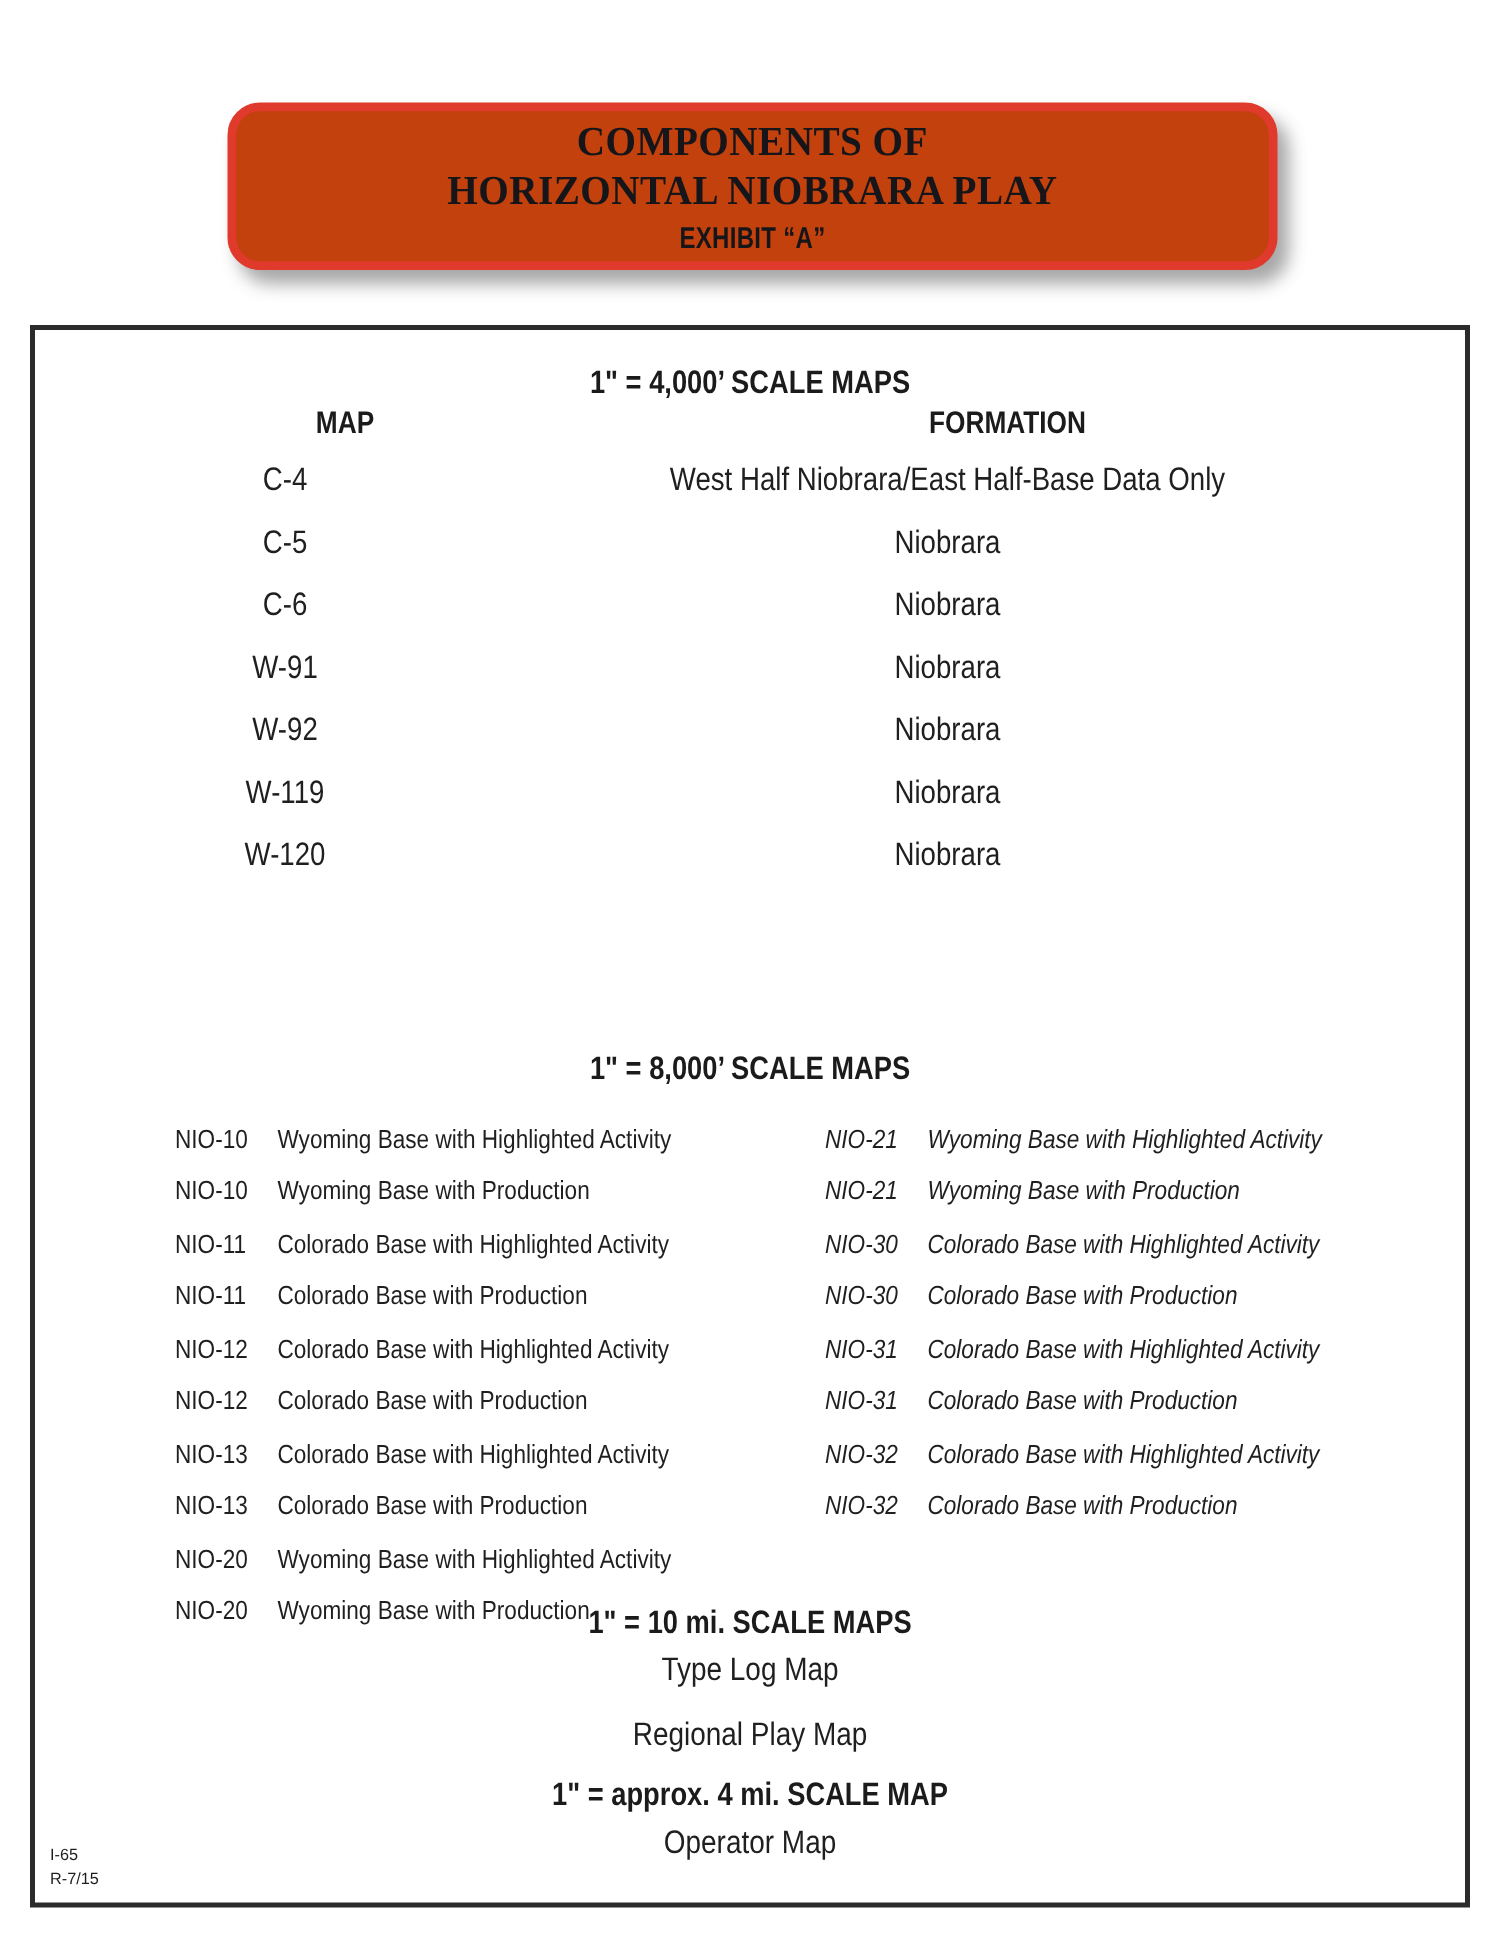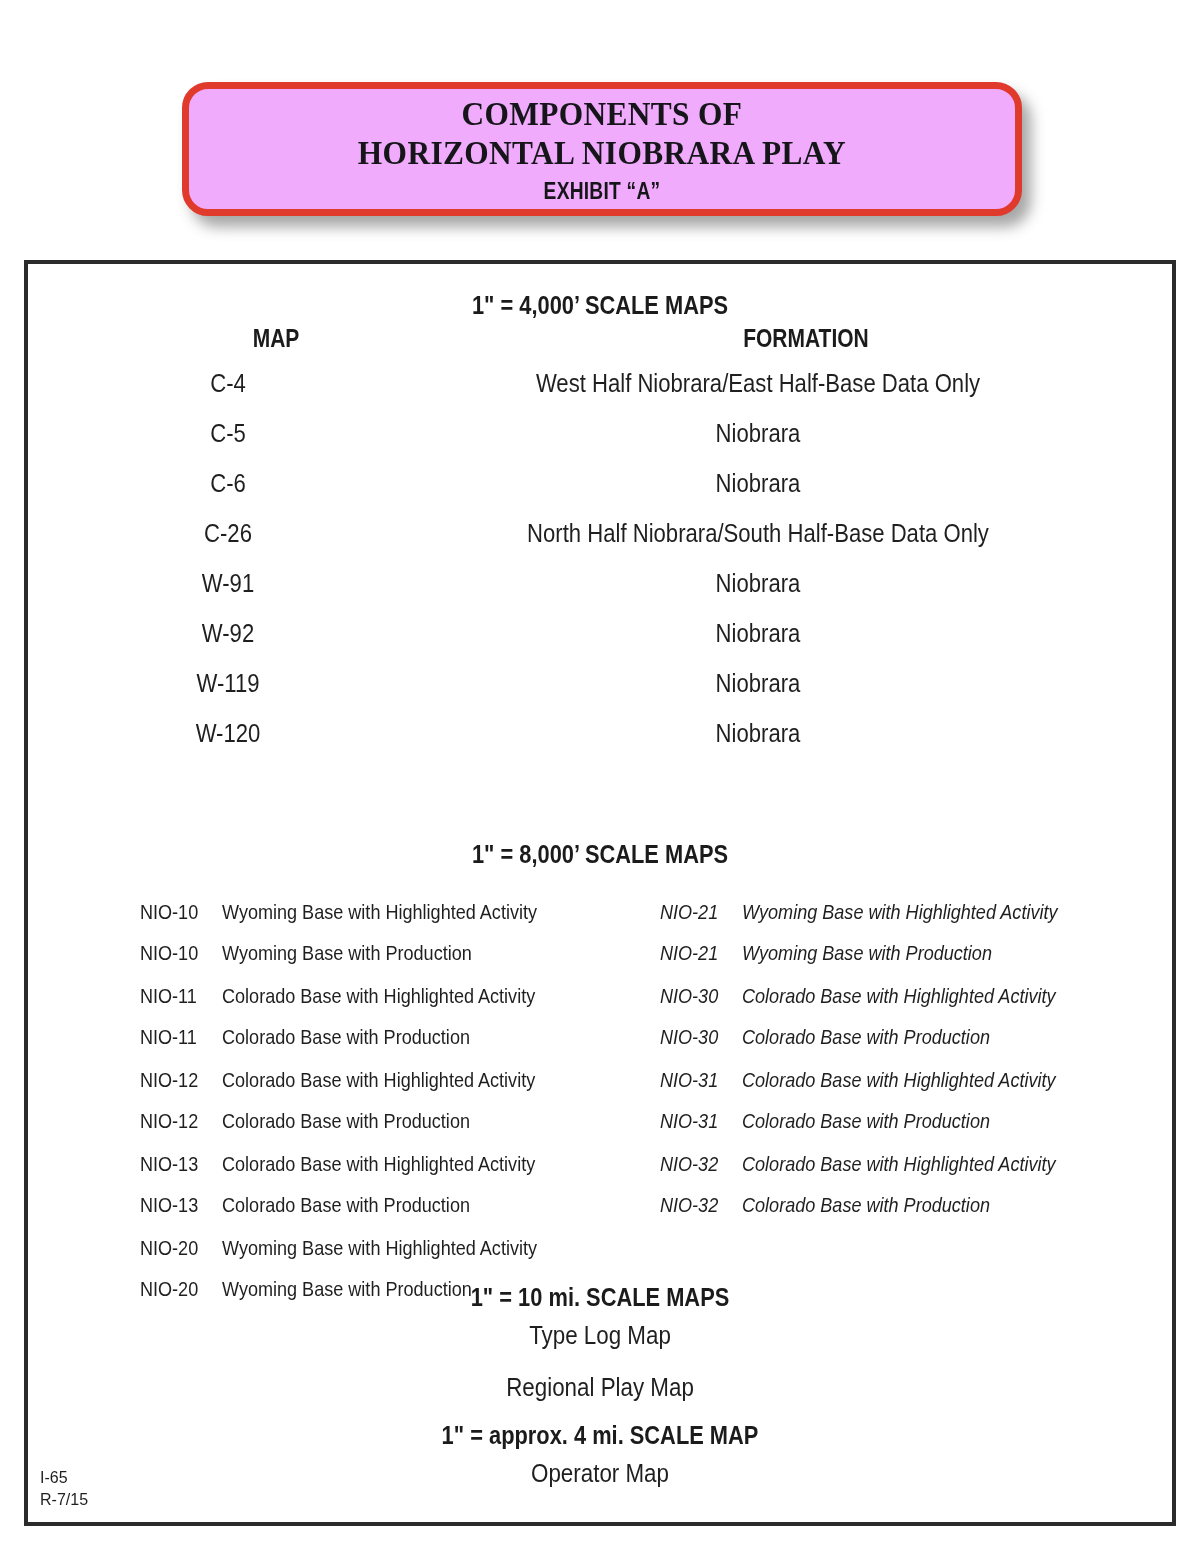--- a/index.html
+++ b/index.html
@@ -16,21 +16,21 @@
     overflow: hidden;
   }
 
   
   #title-banner {
     position: absolute;
     left: 182px;
     top: 82px;
     width: 840px;
     height: 134px;
-    background: #f0abfc;
+    background: #c2410c;
     border: 7px solid #e03a2d;
     border-radius: 26px;
     box-sizing: border-box;
     box-shadow: 9px 11px 14px rgba(60,60,60,0.45);
     display: flex;
     flex-direction: column;
     align-items: center;
     justify-content: center;
   }
   #title-line-1, #title-line-2 {
@@ -205,21 +205,21 @@
   .sp-10 { height: 12px; }
   .sp-16 { height: 22px; }
   .sp-20 { height: 26px; }
 
   
   #footer-codes {
     position: absolute;
     left: 12px;
     bottom: 10px;
     font-family: "Liberation Sans", sans-serif;
-    font-size: 16px;
+    font-size: 13px;
     line-height: 1.42;
     color: #1f1f1f;
   }
 </style>
 </head>
 <body>
 
 <div id="title-banner">
   <div id="title-line-1">COMPONENTS OF</div>
   <div id="title-line-2">HORIZONTAL NIOBRARA PLAY</div>
@@ -241,24 +241,20 @@
       <div class="map-code">C-4</div>
       <div class="map-formation">West Half Niobrara/East Half-Base Data Only</div>
     </div>
     <div class="map-row">
       <div class="map-code">C-5</div>
       <div class="map-formation">Niobrara</div>
     </div>
     <div class="map-row">
       <div class="map-code">C-6</div>
       <div class="map-formation">Niobrara</div>
-    </div>
-    <div class="map-row">
-      <div class="map-code">C-26</div>
-      <div class="map-formation">North Half Niobrara/South Half-Base Data Only</div>
     </div>
     <div class="map-row">
       <div class="map-code">W-91</div>
       <div class="map-formation">Niobrara</div>
     </div>
     <div class="map-row">
       <div class="map-code">W-92</div>
       <div class="map-formation">Niobrara</div>
     </div>
     <div class="map-row">

